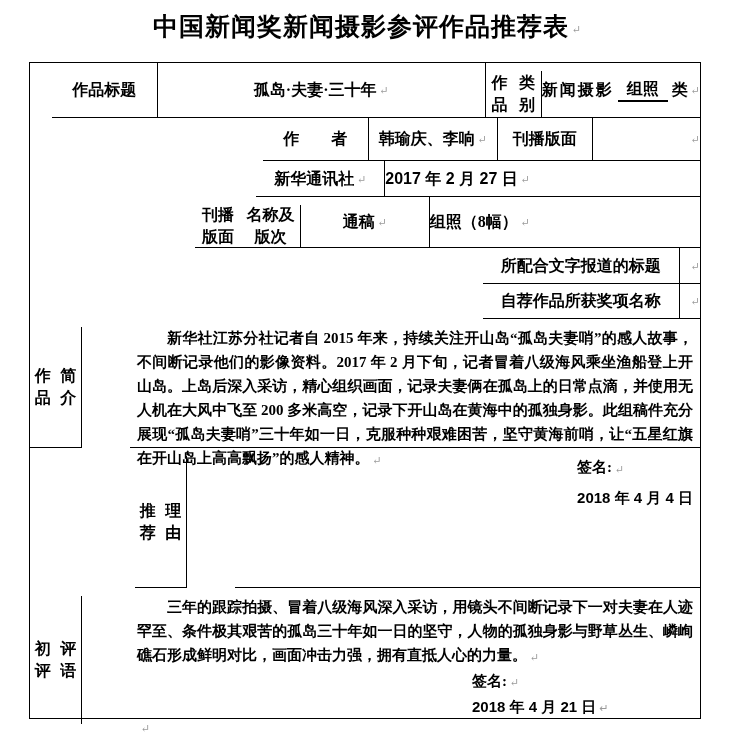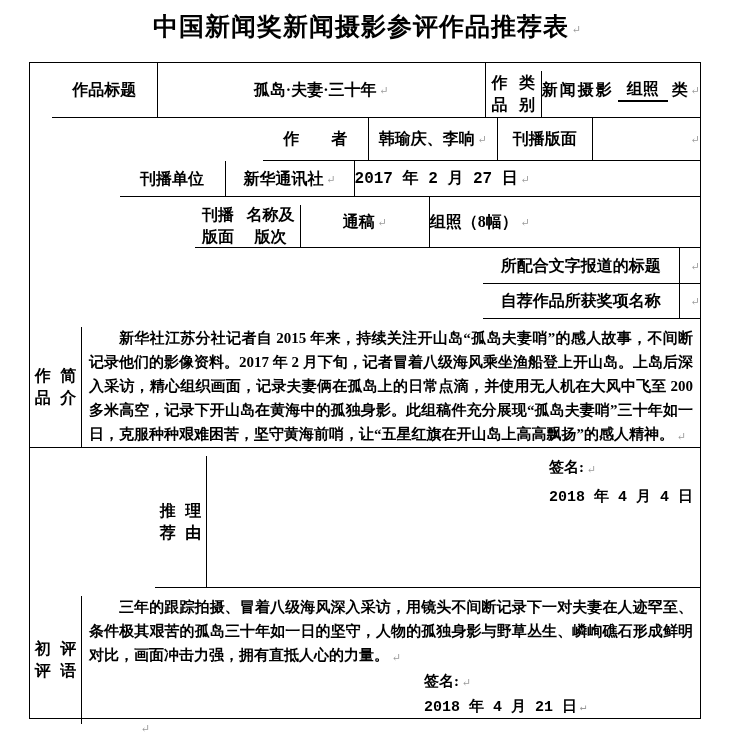--- a/index.html
+++ b/index.html
@@ -43,31 +43,32 @@
   .start{justify-content:flex-start;}
   .pad-left-8{padding-left:8px;}
   .pad-left-95{padding-left:95px;}
   .cat-prefix{letter-spacing:2px;}
   .cat-underline{border-bottom:2px solid #000;padding:0 9px;margin-left:4px;}
   .cat-suffix{margin-left:4px;}
   
   .section-cell{
     flex-direction:column;align-items:stretch;justify-content:flex-start;
     padding:7px 7px 4px 7px;
+    margin-left:48px;
   }
   .para{
     font-size:15px;line-height:24px;text-align:justify;text-indent:2em;
   }
   .para.lh25{line-height:25px;}
   .sig-block{margin-left:335px;font-size:15px;line-height:24px;}
   .sig-line{display:block;}
   .sig-gap{margin-top:5px;}
   .sig-gap-sm{margin-top:1px;}
   .below-mark{position:absolute;left:138px;top:722px;}
-  .date-text{font-family:Liberation Mono, monospace;}
+  .date-text{font-family:Liberation Sans, sans-serif;}
 </style>
 </head>
 <body>
 
 <div class="doc-title">
   <span>中国新闻奖新闻摄影参评作品推荐表</span><span class="pilcrow">↵</span>
 </div>
 
 <div class="form-table">
 
@@ -96,21 +97,20 @@
         <span class="pilcrow">↵</span>
     </div>
     <div class="cell w-c3">刊播版面</div>
     <div class="cell last start pad-left-95">
       <span></span>
         <span class="pilcrow">↵</span>
     </div>
   </div>
 
   <div class="row h-r3">
-    <div class="cell w-l1">刊播单位</div>
     <div class="cell w-c2">
       <span>新华通讯社</span>
         <span class="pilcrow">↵</span>
     </div>
     <div class="cell last pull-170">
       <span class="date-text">2017 年 2 月 27 日</span>
         <span class="pilcrow">↵</span>
     </div>
   </div>
 

